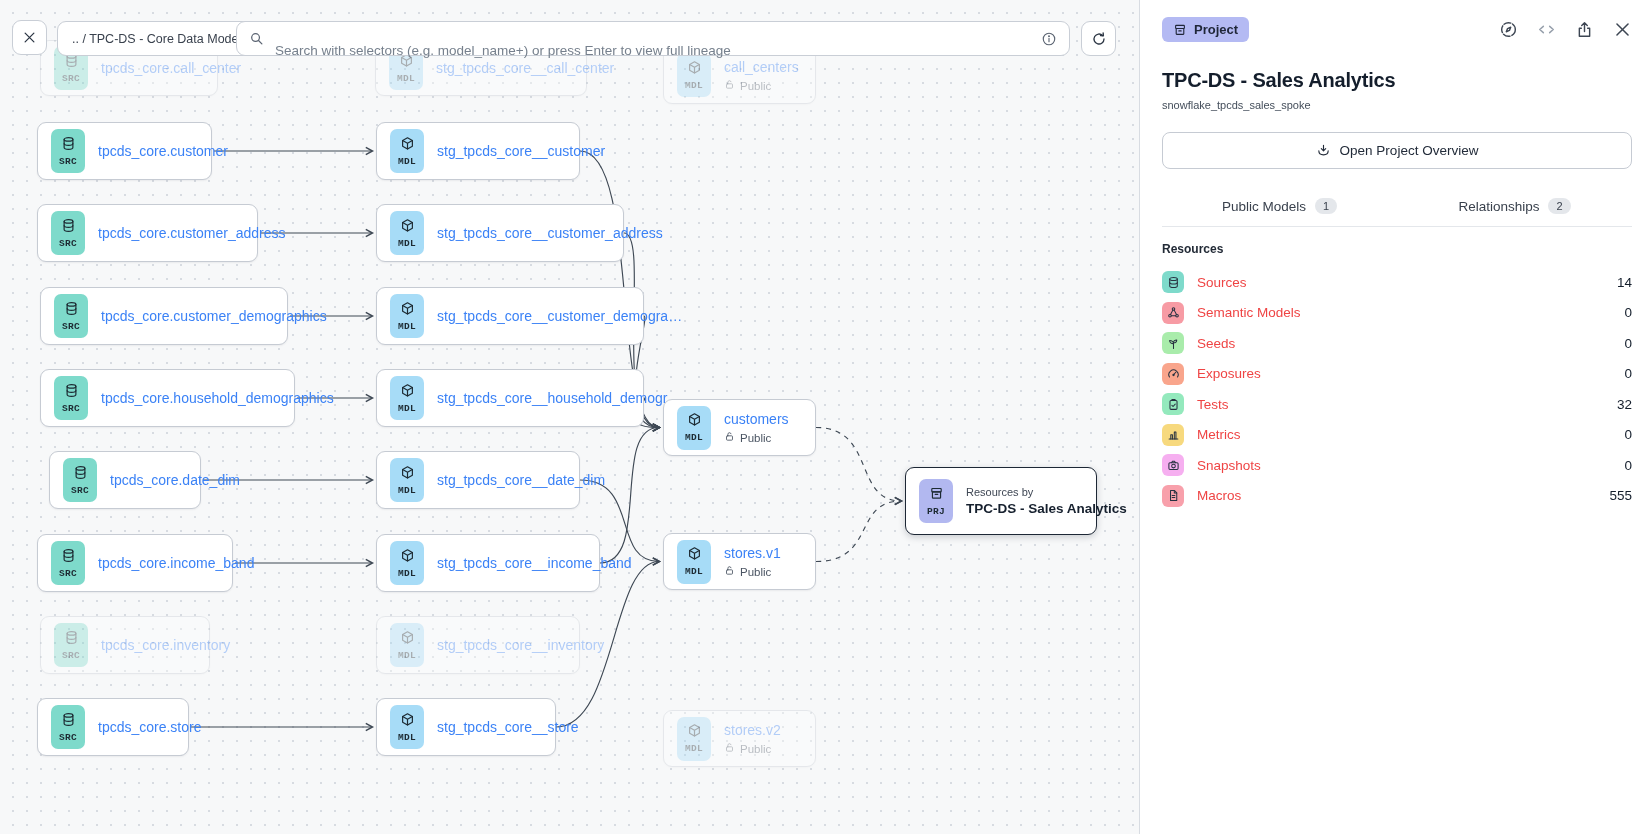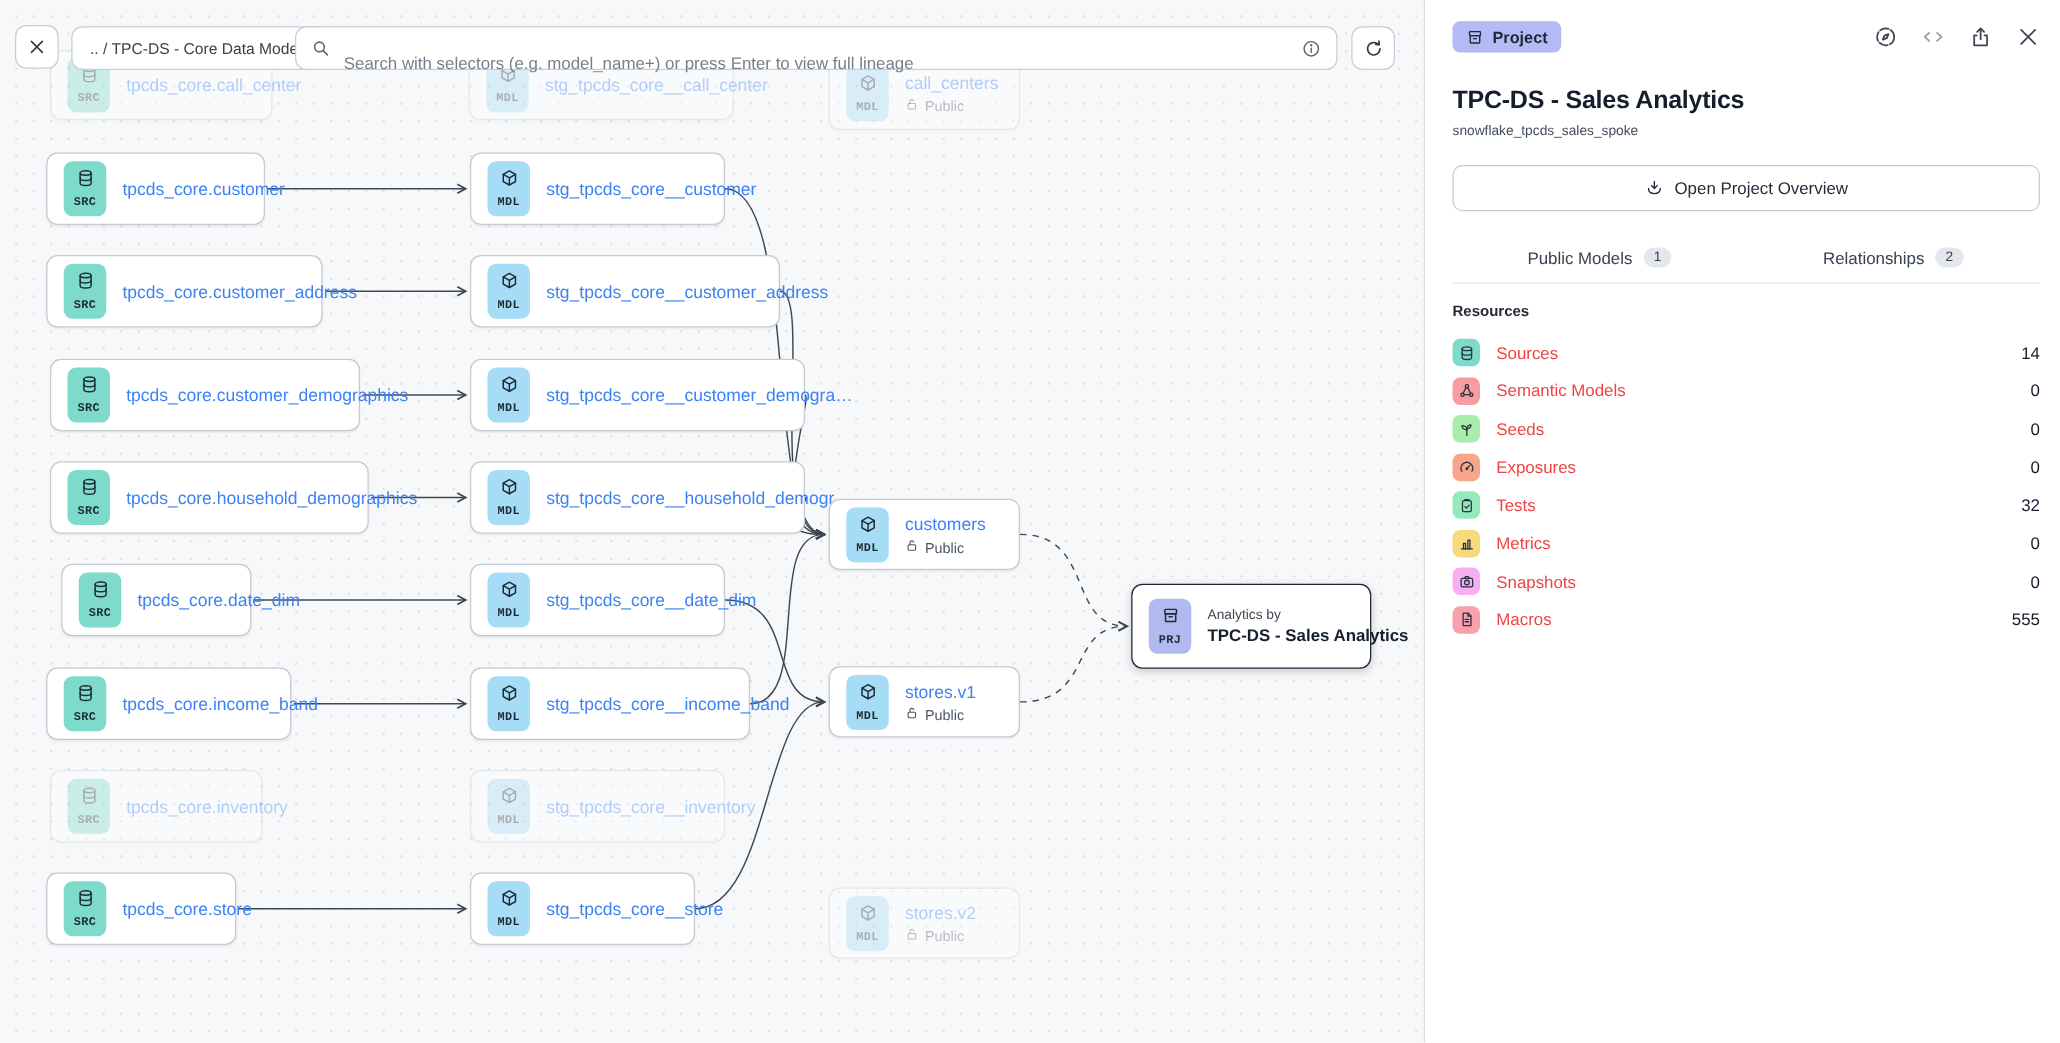--- a/index.html
+++ b/index.html
@@ -481,21 +481,21 @@
         <div class="node selected" style="left: 905px; top: 467px; width: 192px; height: 68px;">
     <div class="badge" style="background: rgb(178, 184, 240);">
       <span class="badge-icon"><svg viewBox="0 0 24 24" fill="none" stroke="currentColor" stroke-width="1.9" stroke-linecap="round" stroke-linejoin="round">
                 <rect x="4.5" y="4" width="15" height="5.5" rx="1"></rect>
                 <rect x="5.5" y="9.5" width="13" height="10" rx="1"></rect>
                 <path d="M10 13.5h4"></path>
               </svg></span>
       <span class="badge-label">PRJ</span>
     </div>
     <div class="node-text">
-      <div class="node-sub">Analytics by</div>
+      <div class="node-sub">Resources by</div>
       <div class="node-label">TPC-DS - Sales Analytics</div>
 
     </div>
   </div>
       </div>
 
     <div class="toolbar-item" id="close-btn">
       <svg width="15" height="15" viewBox="0 0 24 24" fill="none" stroke="currentColor" stroke-width="2" stroke-linecap="round">
           <path d="M5 5l14 14M19 5L5 19"></path>
         </svg>

